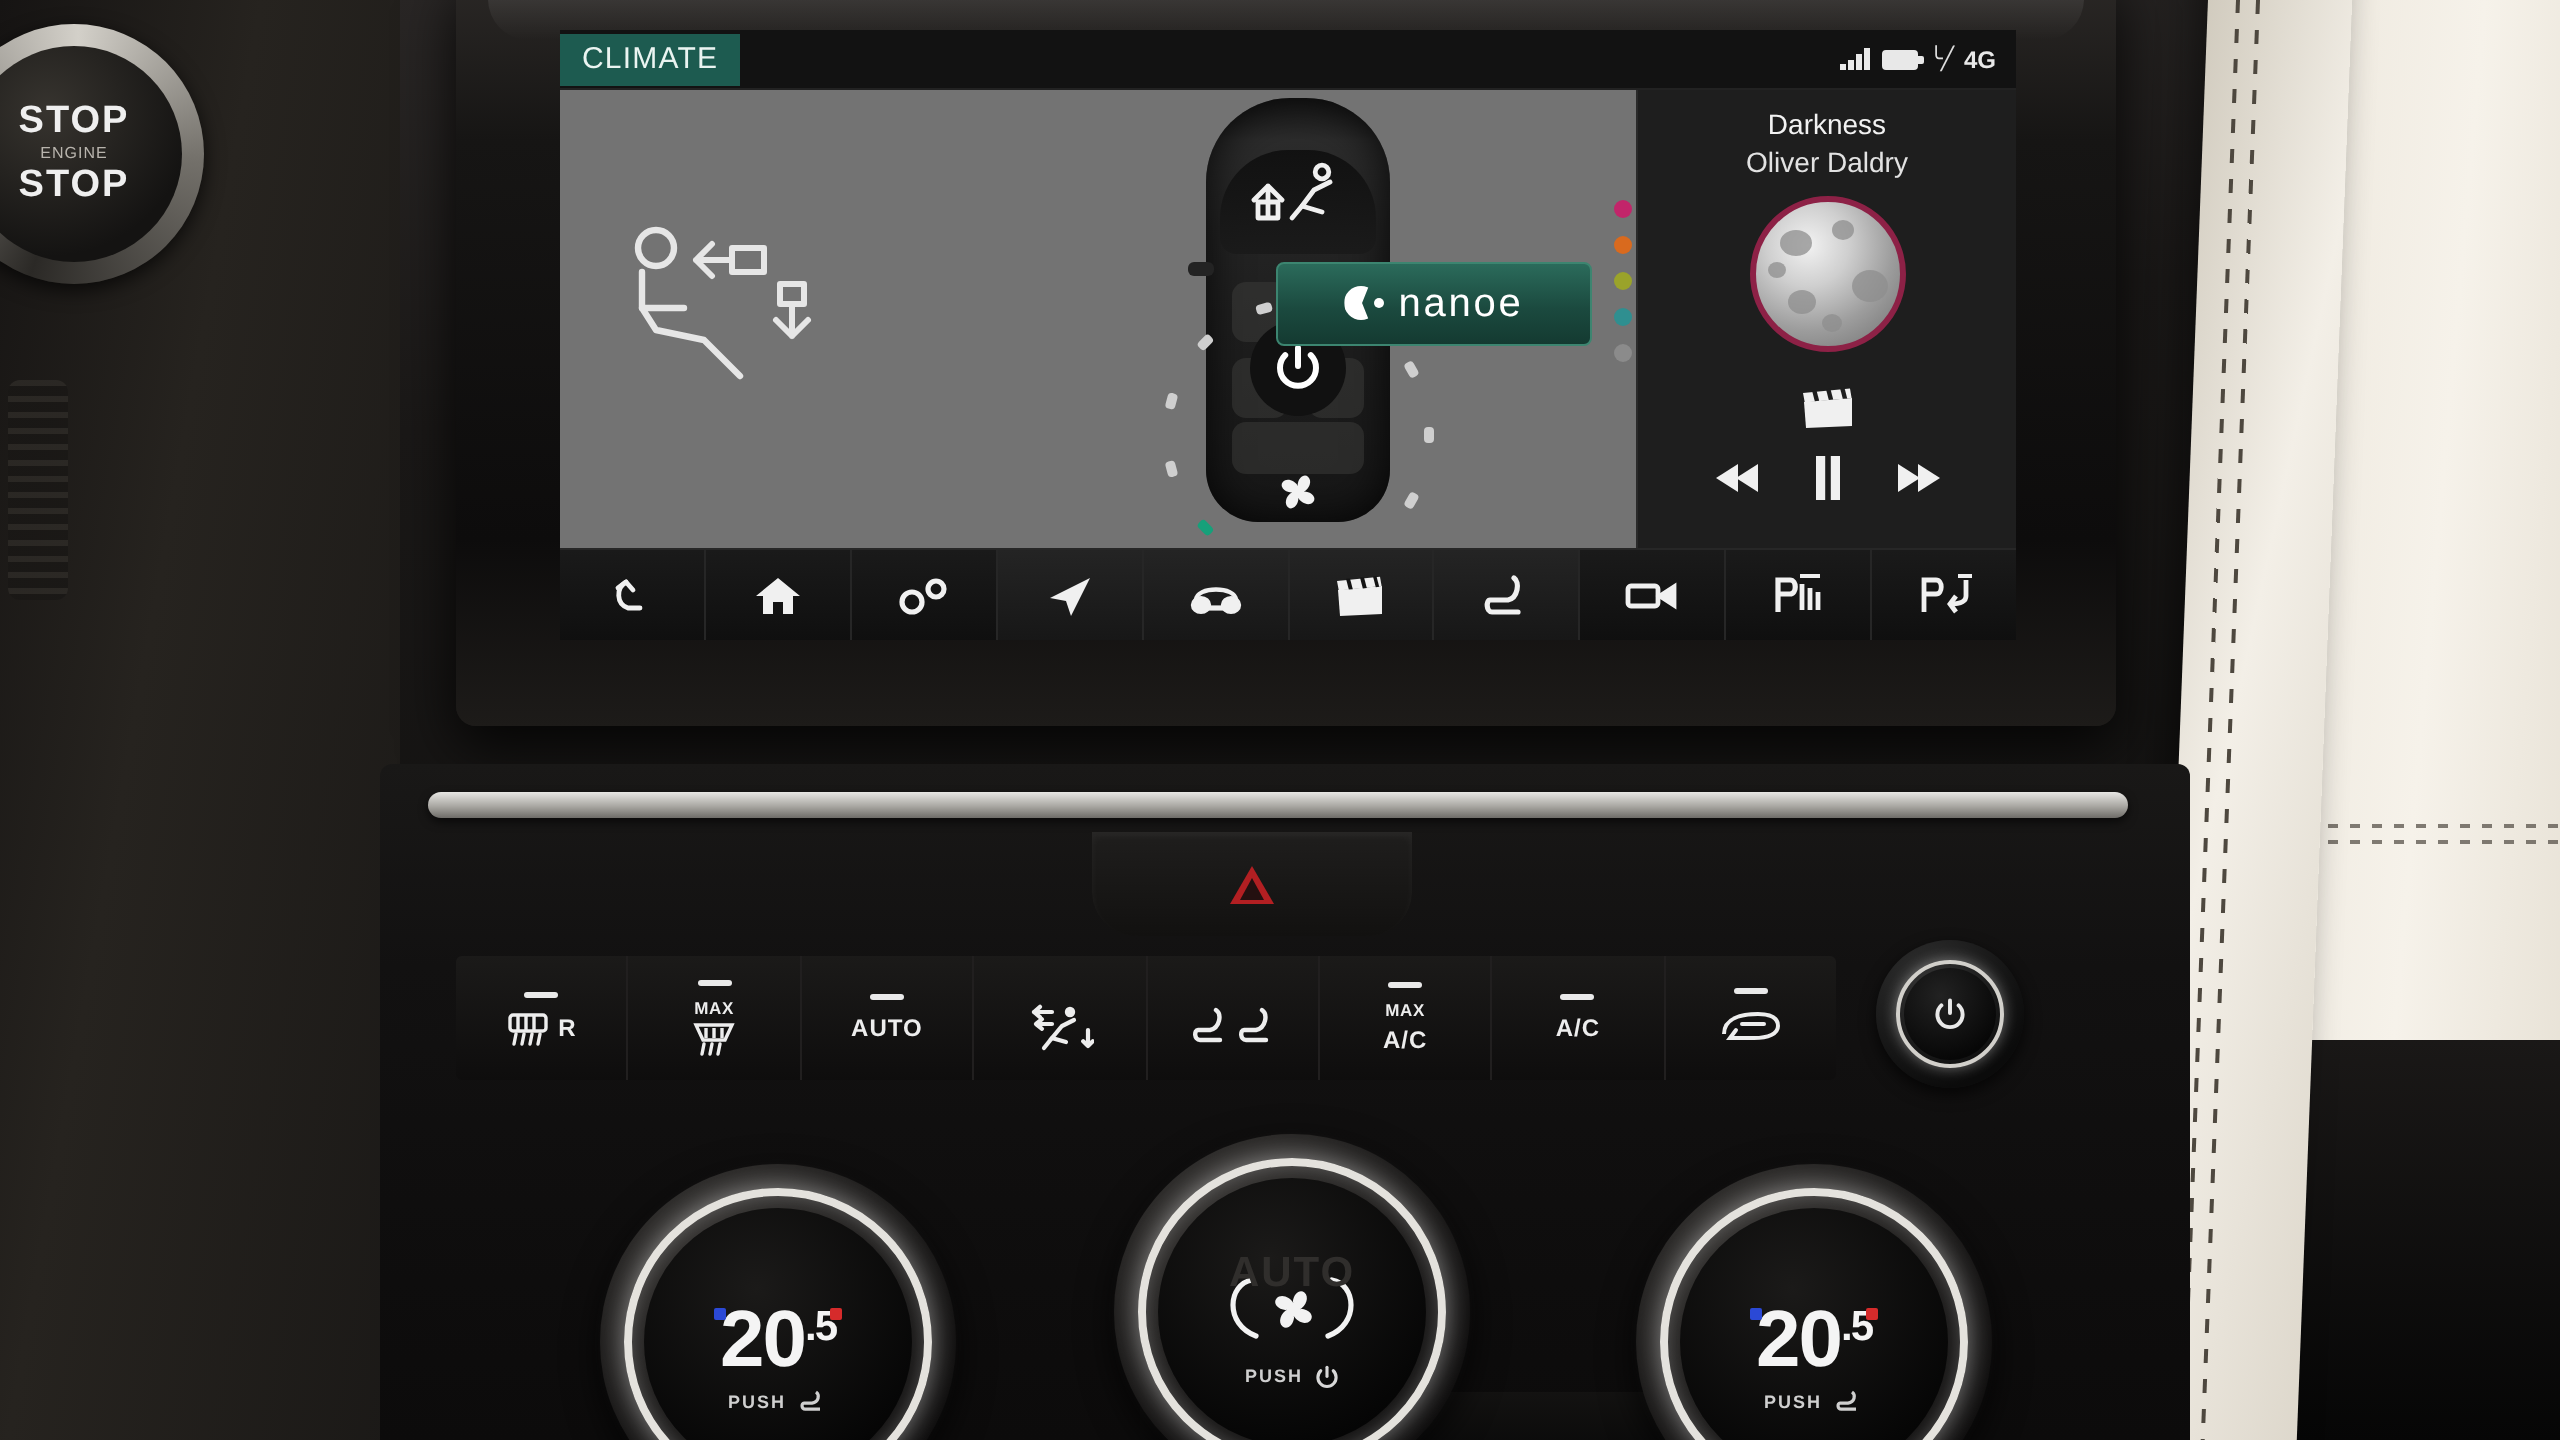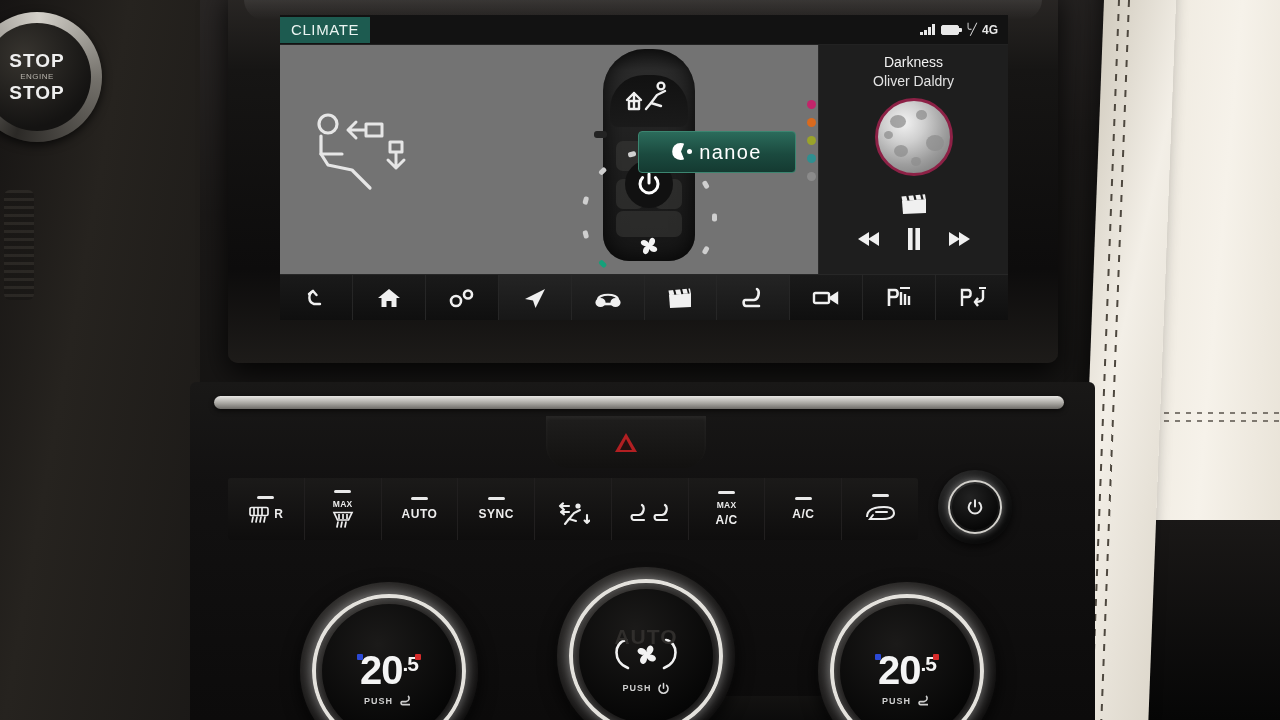--- a/index.html
+++ b/index.html
@@ -597,24 +597,20 @@
           <path d="M9 3 L9 8 M13 3 L13 8 M17 3 L17 8"></path>
           <path d="M8 11 L7 16 M12 11 L11 16 M16 11 L15 16" stroke-linecap="round"></path>
         </svg>
       </div>
 
       <div class="hb">
         <span class="hb-led"></span>
         <span class="hb-label">AUTO</span>
       </div>
 
-      <div class="hb">
-        <span class="hb-led"></span>
-        <span class="hb-label">SYNC</span>
-      </div>
 
       <div class="hb">
         <span class="hb-led off"></span>
         <svg width="34" height="24" viewBox="0 0 34 24" fill="none" stroke="#ededed" stroke-width="2.1" stroke-linecap="round">
           <circle cx="22" cy="4" r="2.6" fill="#ededed" stroke="none"></circle>
           <path d="M24 8 L18 11 L13 17 L20 19"></path>
           <path d="M13 17 L9 22"></path>
           <path d="M13 4 L4 4 M4 4 L7 1.4 M4 4 L7 6.6"></path>
           <path d="M13 10 L5 10 M5 10 L8 7.6 M5 10 L8 12.4"></path>
           <path d="M31 13 L31 21 M31 21 L28.6 18.6 M31 21 L33.4 18.6"></path>

